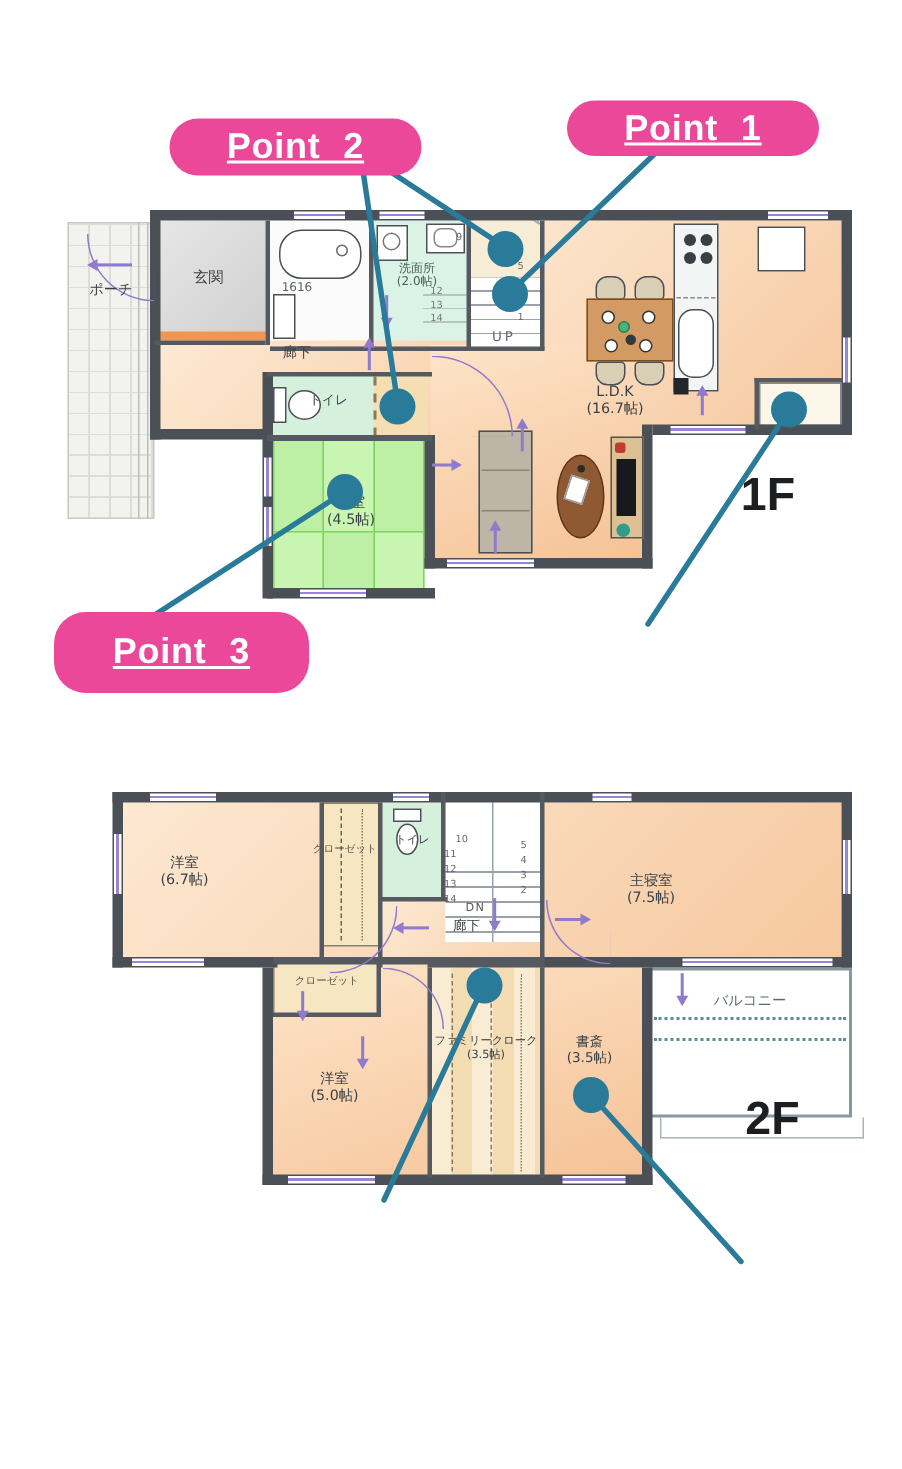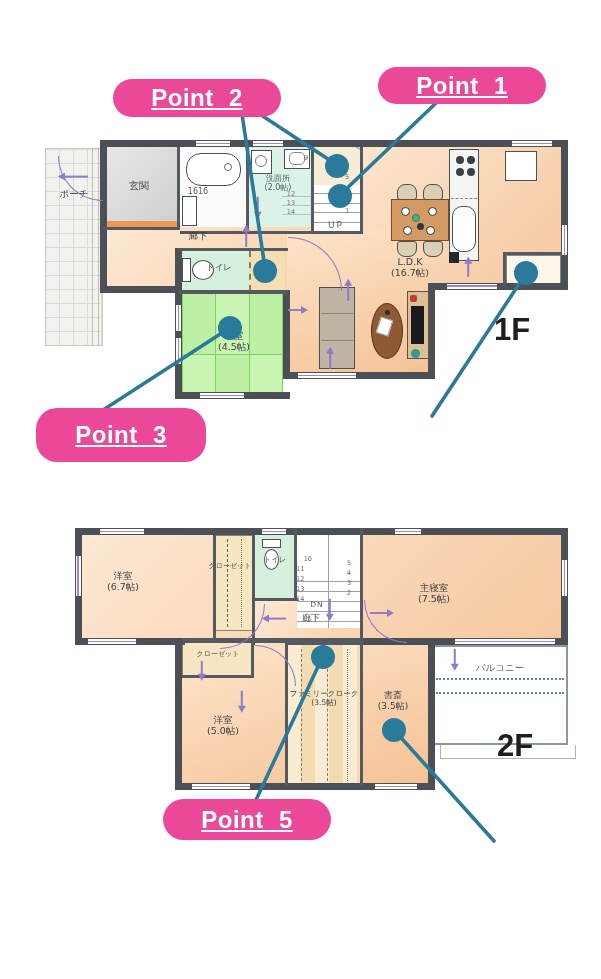--- a/index.html
+++ b/index.html
@@ -300,15 +300,14 @@
       <circle cx="230" cy="328" r="12"></circle>
       <circle cx="526" cy="273" r="12"></circle>
       <circle cx="323" cy="657" r="12"></circle>
       <circle cx="394" cy="730" r="12"></circle>
     </g>
   </svg>
 
   <div class="pill" style="left:378px;top:67px;width:168px;height:37px;">Point 1</div>
   <div class="pill" style="left:113px;top:79px;width:168px;height:38px;">Point 2</div>
   <div class="pill" style="left:36px;top:408px;width:170px;height:54px;">Point 3</div>
-  <div class="pill" style="left:163px;top:799px;width:168px;height:41px;">Point 5</div>
 
 </div>
 
 </body></html>

